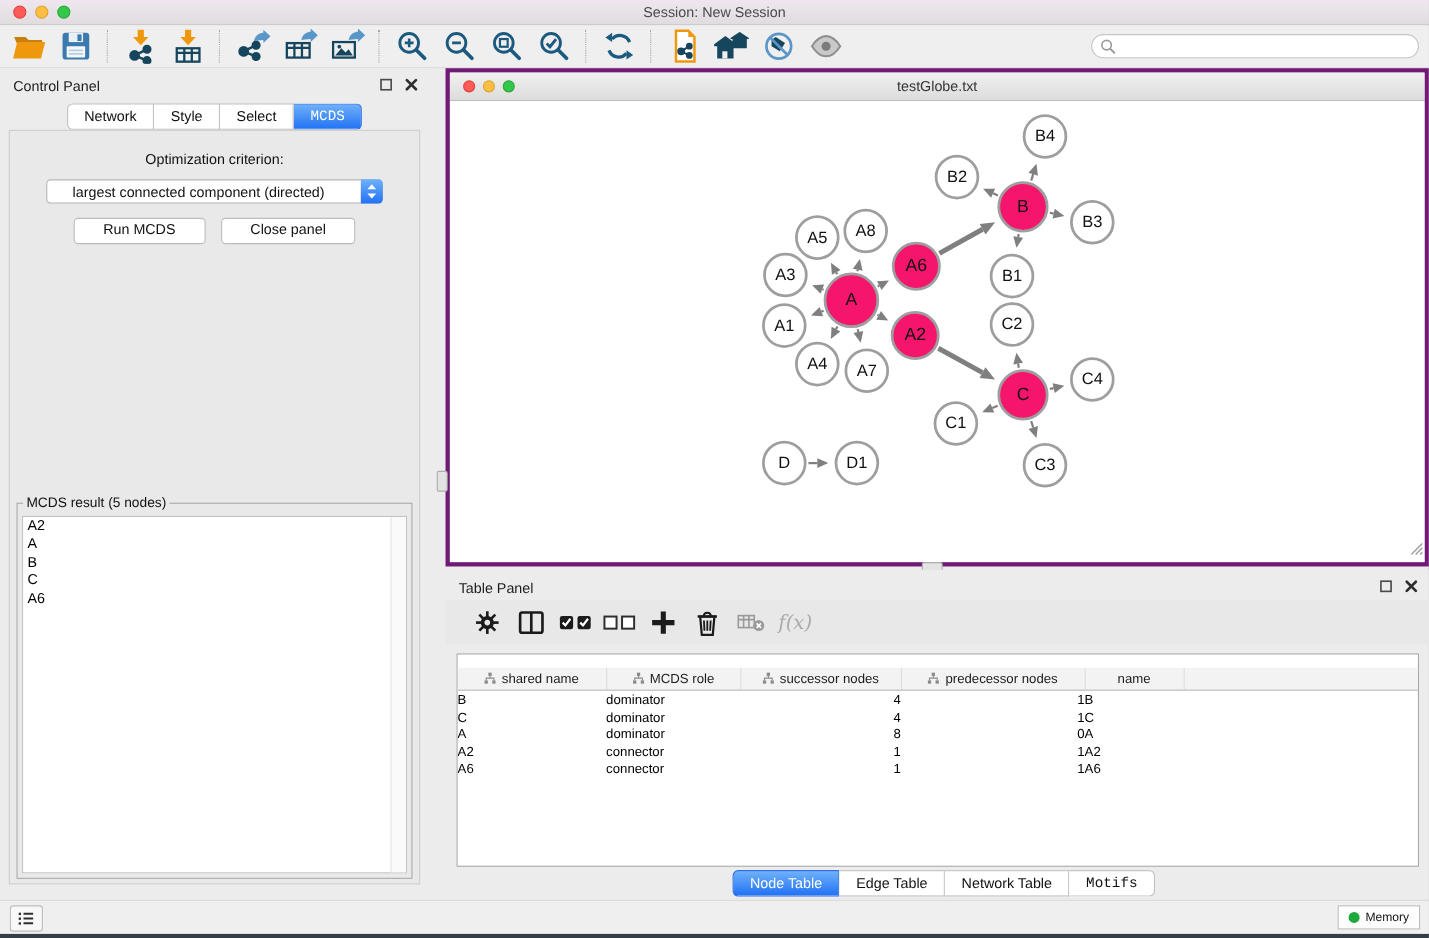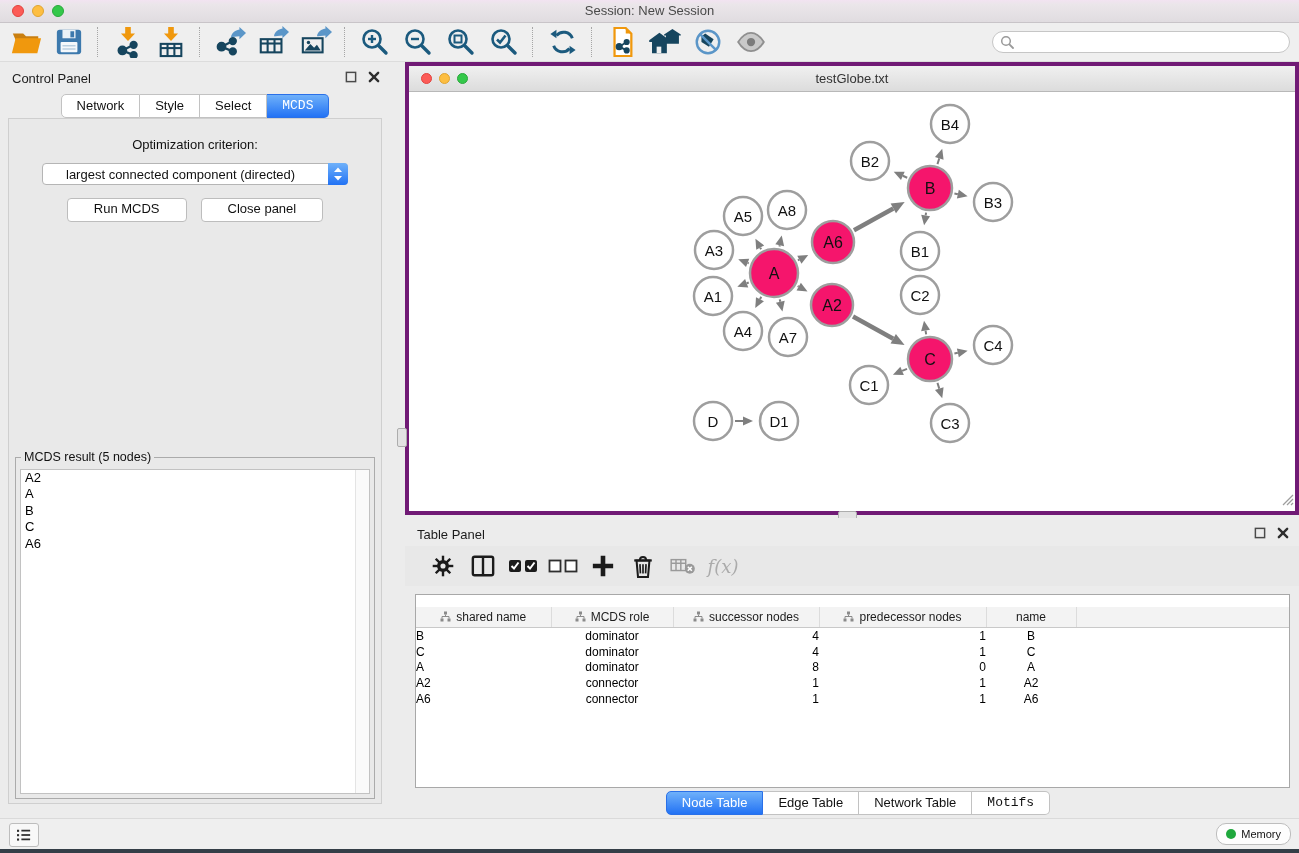--- a/index.html
+++ b/index.html
@@ -57,29 +57,29 @@
   .table-panel{position:absolute;left:405px;top:518px;width:894px;height:300px;background:#ECECEC;}
   .tp-toolbar{position:absolute;left:0;right:0;top:28px;height:40px;background:#E8E8E8;display:flex;align-items:center;padding-left:18px;gap:0;}
   .tp-btn{width:40px;height:34px;display:flex;align-items:center;justify-content:center;flex:0 0 auto;}
   .fx{font-family:"DejaVu Serif",serif;font-style:italic;font-size:18px;color:#ABABAB;}
   .tbl-wrap{position:absolute;left:10px;right:9px;top:76px;height:192px;background:#fff;border:1px solid #A8A8A8;overflow:hidden;}
   table.grid{border-collapse:collapse;table-layout:fixed;width:100%;margin-top:12px;}
   table.grid th{height:20px;background:#F3F3F3;border-bottom:1px solid #C9C9C9;border-right:1px solid #DCDCDC;font-size:12px;font-weight:normal;color:#1c1c1c;text-align:center;padding:0;white-space:nowrap;}
   table.grid th.filler{border-right:none;}
   table.grid td{height:15.8px;font-size:12px;color:#000;padding:0;white-space:nowrap;overflow:hidden;}
   td.a-l{text-align:left;padding-left:12px;}
-  td.a-l2{text-align:center;padding-left:10px;}
+  td.a-l2{text-align:left;padding-left:10px;}
   td.a-r{text-align:right;padding-right:10px;}
   .col-icon{display:inline-block;vertical-align:-1px;margin-right:5px;}
   .tp-tabs{position:absolute;left:12px;right:0;top:273px;display:flex;justify-content:center;}
 
   
   .statusbar{position:absolute;left:0;top:818px;right:0;height:30px;background:#EFEFEF;border-top:1px solid #DADADA;}
   .menu-btn{position:absolute;left:9px;top:4px;width:28px;height:22px;background:#F8F8F8;border:1px solid #BDBDBD;border-radius:3px;display:flex;align-items:center;justify-content:center;}
-  .memory-btn{position:absolute;right:8px;top:4px;height:22px;background:#FDFDFD;border:1px solid #BDBDBD;border-radius:10px;display:flex;align-items:center;gap:5px;padding:0 9px;font-size:11px;color:#111;box-sizing:border-box;}
+  .memory-btn{position:absolute;right:8px;top:4px;height:22px;background:#FDFDFD;border:1px solid #BDBDBD;border-radius:0;display:flex;align-items:center;gap:5px;padding:0 9px;font-size:11px;color:#111;box-sizing:border-box;}
   .mem-dot{width:10px;height:10px;border-radius:50%;background:#1FA83C;}
 </style>
 </head>
 <body>
 
 <div class="app">
 
   <div class="titlebar">
     <span class="tl red"></span>
     <span class="tl yellow"></span>

